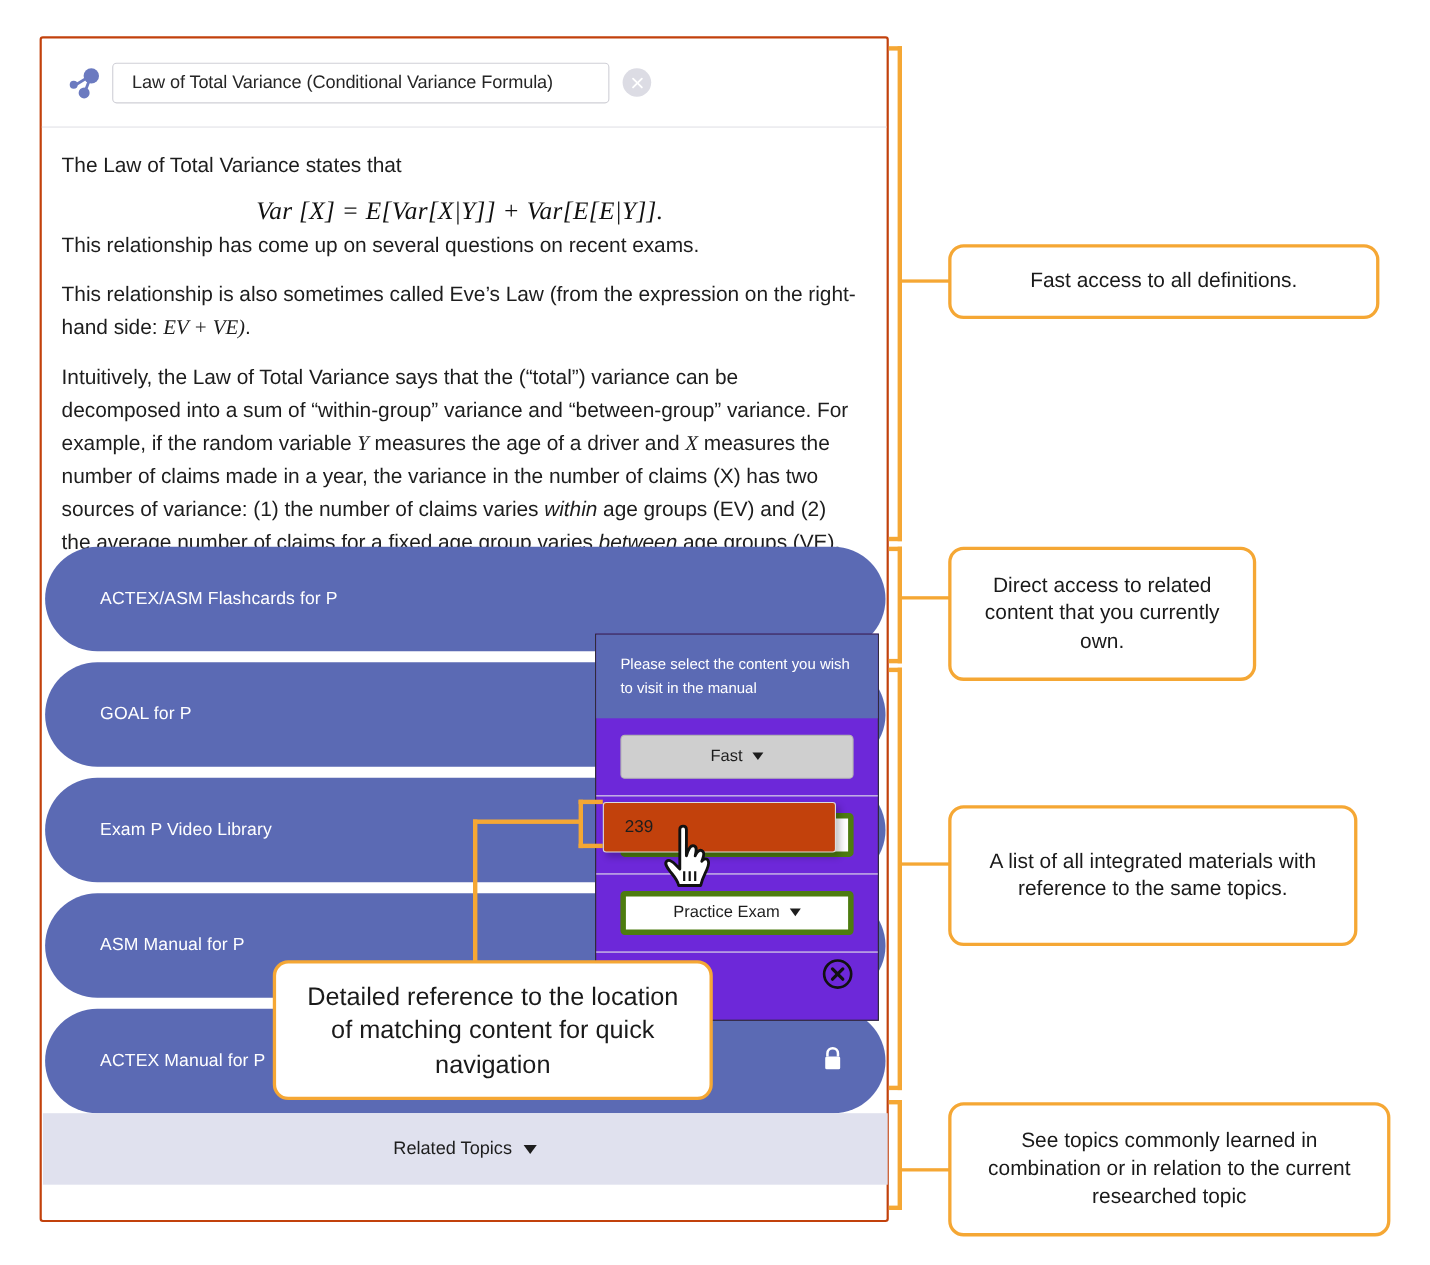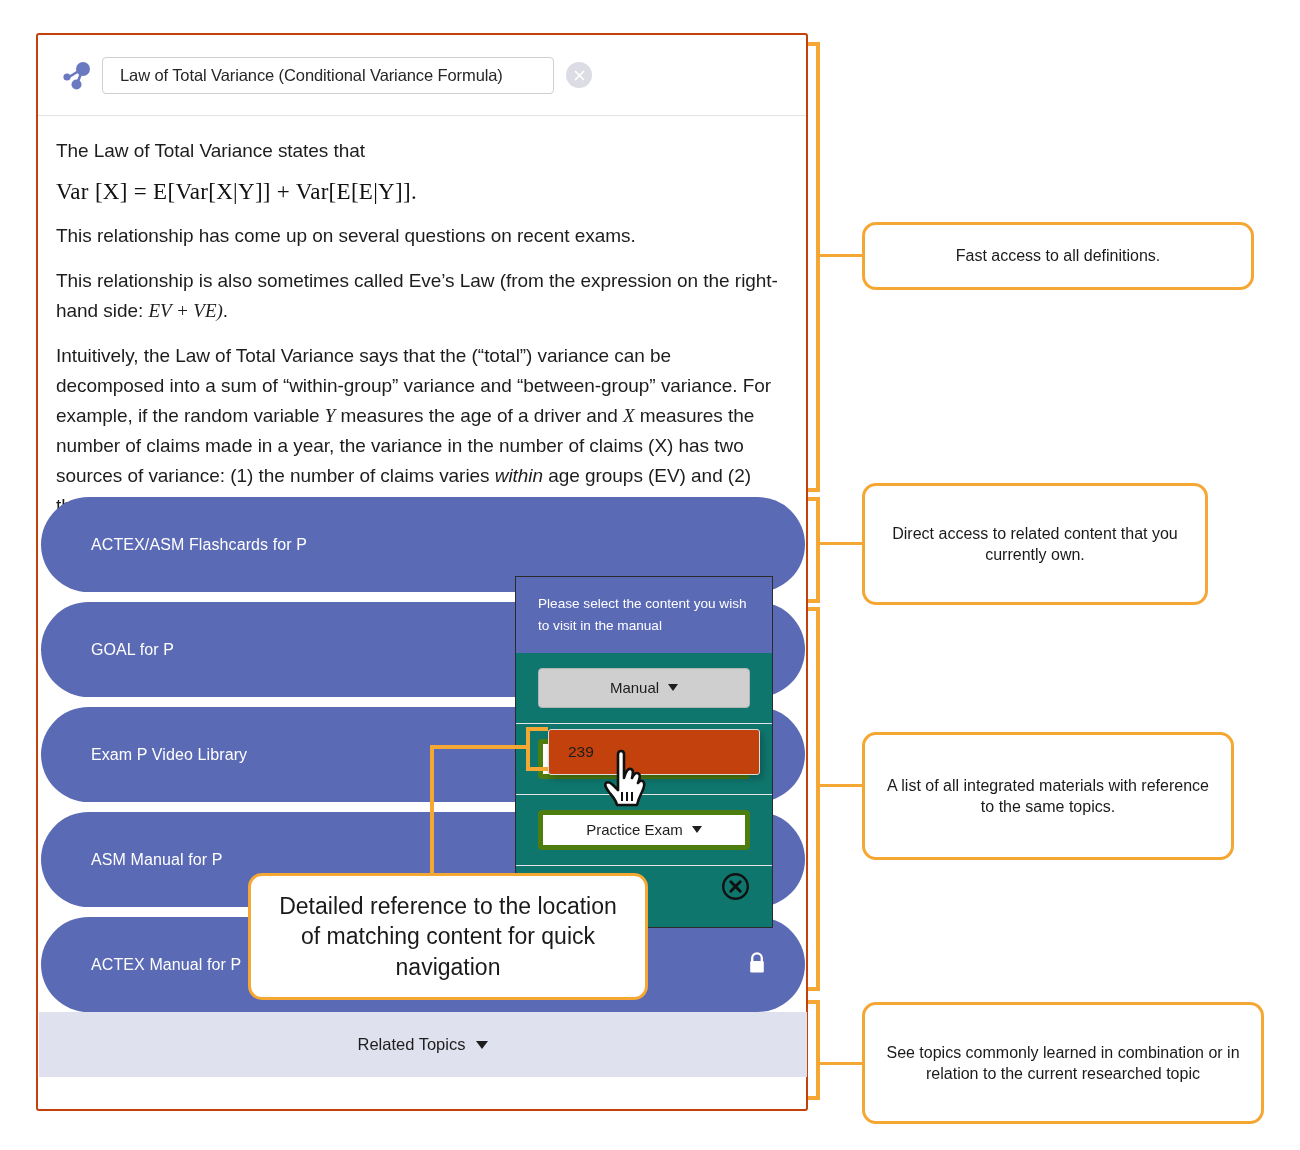--- a/index.html
+++ b/index.html
@@ -54,25 +54,26 @@
   .app-body { padding: 20px 26px 0 18px; }
   .para {
     font-size: 19px;
     color: #1d1d1d;
     line-height: 1.58;
     margin-bottom: 15px;
     letter-spacing: -0.05px;
   }
   .para.tight { margin-bottom: 13px; }
   .formula {
-    text-align: left;
+    text-align: center;
     font-family: "Liberation Serif", serif;
+    font-style: italic;
     font-size: 23px;
     color: #111111;
-    margin: 11px 0 16px 0;
+    margin: 11px 0 4px 0;
     letter-spacing: 0.3px;
   }
   .mathvar { font-family: "Liberation Serif", serif; font-style: italic; }
   .emph { font-style: italic; }
 
   
   .pill-list { position: absolute; left: 3px; top: 462px; width: 764px; }
   .pill {
     position: relative;
     height: 95px;
@@ -103,23 +104,23 @@
     border-left: 6.5px solid transparent;
     border-right: 6.5px solid transparent;
     border-top: 8px solid #1d1d1d;
     margin-left: 11px;
     vertical-align: 2px;
   }
 
   
   .popup {
     position: absolute;
-    left: 515px; top: 576px;
+    left: 541px; top: 576px;
     width: 258px; height: 352px;
-    background: #0f766e;
+    background: #6d28d9;
     border: 1px solid #2b2b2b;
     z-index: 40;
   }
   .popup-head {
     background: #5b6ab4;
     color: #ffffff;
     padding: 16px 18px 15px 22px;
     font-size: 13.6px;
     line-height: 1.65;
     letter-spacing: 0px;
@@ -167,28 +168,28 @@
   .popup-close { position: absolute; right: 22px; bottom: 22px; z-index: 56; }
 
   
   .callout {
     position: absolute;
     background: #ffffff;
     border: 3px solid #f5a734;
     border-radius: 14px;
     display: flex; align-items: center; justify-content: center;
     text-align: center;
-    font-size: 16px;
+    font-size: 19px;
     color: #1a1a1a;
     line-height: 1.32;
     padding: 10px 16px;
     z-index: 30;
   }
   .co-1 { left: 862px; top: 222px; width: 392px; height: 68px; }
-  .co-2 { left: 862px; top: 483px; width: 346px; height: 122px; }
+  .co-2 { left: 862px; top: 497px; width: 280px; height: 122px; }
   .co-3 { left: 862px; top: 722px; width: 372px; height: 128px; margin-top: 10px; }
   .co-4 { left: 862px; top: 1002px; width: 402px; height: 122px; }
   .co-mid {
     left: 248px; top: 873px; width: 400px; height: 127px;
     font-size: 23px;
     z-index: 50;
   }
 
   
   .ln { position: absolute; background: #f5a734; z-index: 20; }
@@ -286,21 +287,21 @@
     <div class="related-bar">
       <span>Related Topics</span>
       <span class="caret-down"></span>
     </div>
   </div>
 
   <div class="popup">
     <div class="popup-head">Please select the content you wish to visit in the manual</div>
     <div class="popup-row">
       <div class="sel-btn grey">
-        <span>Manual</span>
+        <span>Fast</span>
         <span class="sel-caret"></span>
       </div>
     </div>
     <div class="popup-row">
       <div class="sel-btn"></div>
     </div>
     <div class="popup-row">
       <div class="sel-btn">
         <span>Practice Exam</span>
         <span class="sel-caret"></span>

